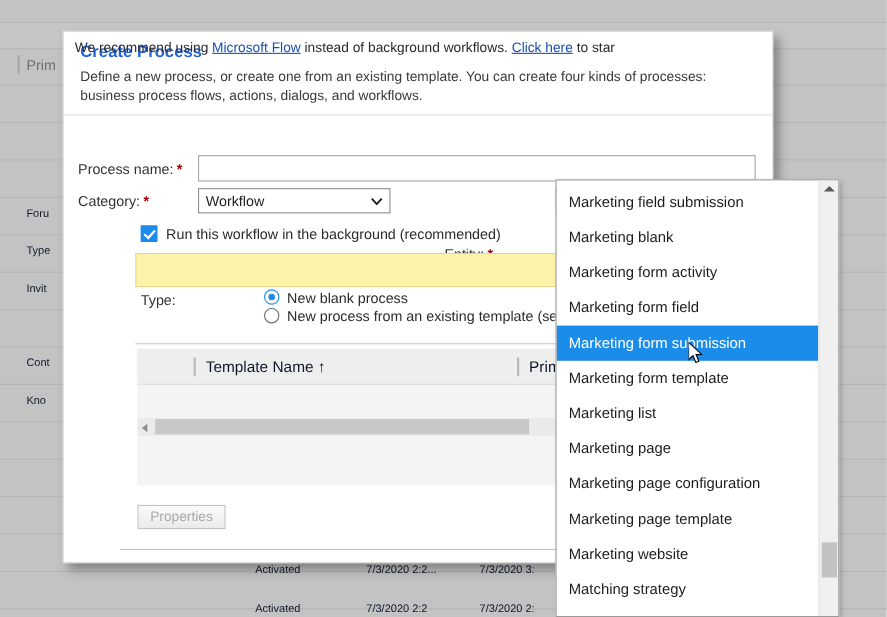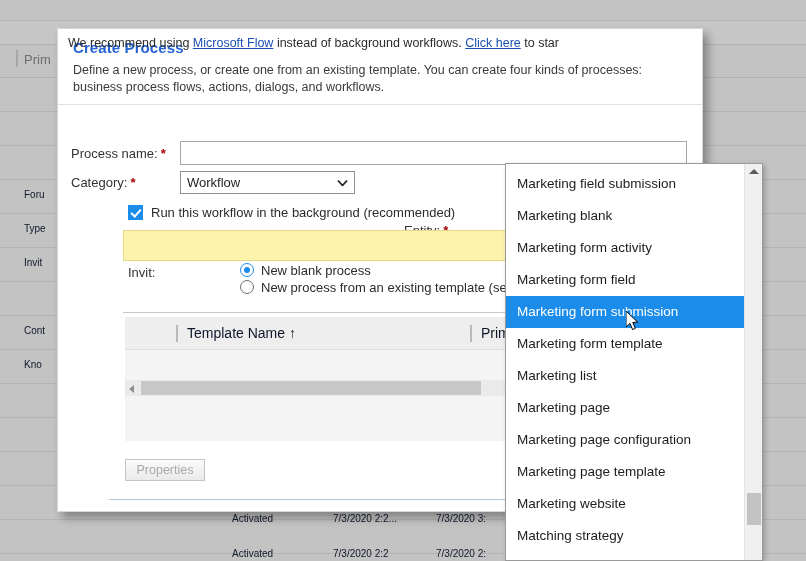--- a/index.html
+++ b/index.html
@@ -450,21 +450,21 @@
       <path d="M1 1 L5.5 6 L10 1" fill="none" stroke="#222" stroke-width="1.8"></path>
     </svg>
   </div>
 
   <div id="chk-box"></div>
   <div id="chk-label">Run this workflow in the background (recommended)</div>
 
   <div id="banner"></div>
   <div id="banner-text"><span>We recommend using </span><a href="#">Microsoft Flow</a><span> instead of background workflows. </span><a href="#">Click here</a><span> to star</span></div>
 
-  <div id="type-label">Invit:</div>
+  <div id="type-label">Type:</div>
   <div class="radio on" style="left:182px; top:234px;"></div>
   <div class="radio-label" style="left:203px; top:234px;">New blank process</div>
   <div class="radio" style="left:182px; top:251px;"></div>
   <div class="radio-label" style="left:203px; top:251px;">New process from an existing template (select from list):</div>
 
   <div id="grid-sep"></div>
 
   <div id="tpl-grid">
     <div id="tpl-head">
       <div class="tpl-colsep" style="left:51px;"></div>

